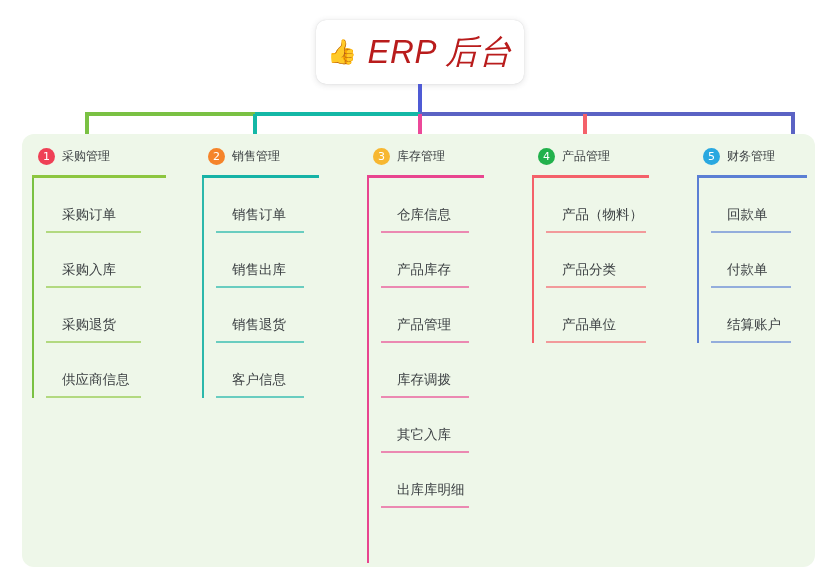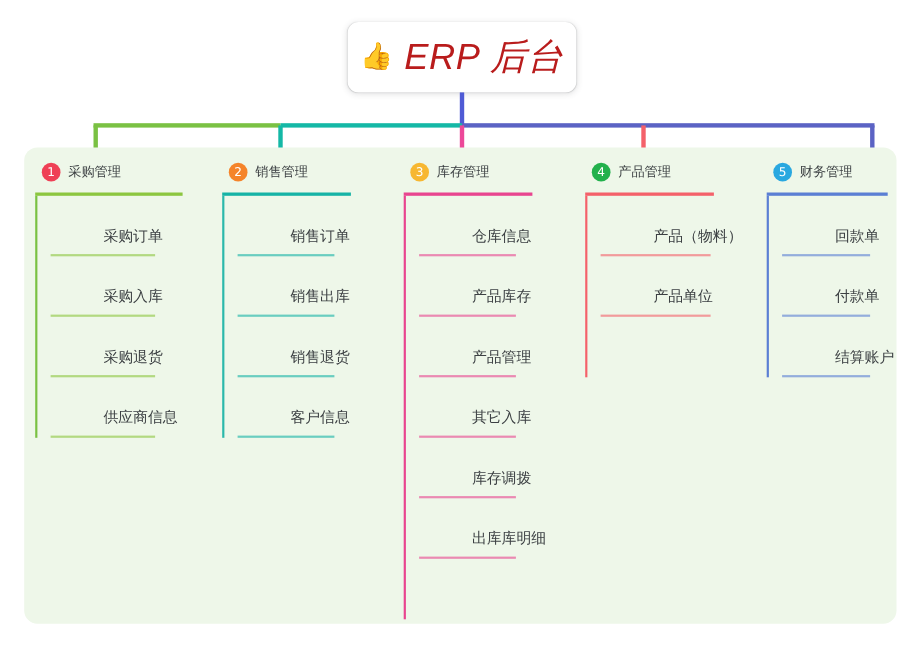--- a/index.html
+++ b/index.html
@@ -137,21 +137,20 @@
     height: 55px;
     box-sizing: border-box;
   }
   .item-label {
     position: absolute;
     left: 16px;
     bottom: 9px;
     font-size: 13.5px;
     color: #3c4043;
     white-space: nowrap;
-    margin-left: 32px;
   }
   .item-rule {
     position: absolute;
     left: 0;
     bottom: 0;
     height: 2px;
   }
 </style>
 </head>
 <body>
@@ -244,25 +243,25 @@
         </div>
         <div class="item">
           <span class="item-label">产品库存</span>
           <div class="item-rule" style="width: 88px; background: rgb(232, 69, 143); opacity: 0.62;"></div>
         </div>
         <div class="item">
           <span class="item-label">产品管理</span>
           <div class="item-rule" style="width: 88px; background: rgb(232, 69, 143); opacity: 0.62;"></div>
         </div>
         <div class="item">
+          <span class="item-label">库存调拨</span>
+          <div class="item-rule" style="width: 88px; background: rgb(232, 69, 143); opacity: 0.62;"></div>
+        </div>
+        <div class="item">
           <span class="item-label">其它入库</span>
-          <div class="item-rule" style="width: 88px; background: rgb(232, 69, 143); opacity: 0.62;"></div>
-        </div>
-        <div class="item">
-          <span class="item-label">库存调拨</span>
           <div class="item-rule" style="width: 88px; background: rgb(232, 69, 143); opacity: 0.62;"></div>
         </div>
         <div class="item">
           <span class="item-label">出库库明细</span>
           <div class="item-rule" style="width: 88px; background: rgb(232, 69, 143); opacity: 0.62;"></div>
         </div>
       </div>
     </div>
     <div class="column" style="width: 165px;">
       <div class="col-head">
@@ -270,20 +269,24 @@
         <span class="col-title">产品管理</span>
       </div>
       <div class="col-rule" style="width: 117px; background: rgb(244, 97, 106);"></div>
       <div class="items">
         <div class="spine" style="background: rgb(244, 97, 106); height: 165px;"></div>
         <div class="item">
           <span class="item-label">产品（物料）</span>
           <div class="item-rule" style="width: 100px; background: rgb(244, 97, 106); opacity: 0.62;"></div>
         </div>
         <div class="item">
+          <span class="item-label">产品分类</span>
+          <div class="item-rule" style="width: 100px; background: rgb(244, 97, 106); opacity: 0.62;"></div>
+        </div>
+        <div class="item">
           <span class="item-label">产品单位</span>
           <div class="item-rule" style="width: 100px; background: rgb(244, 97, 106); opacity: 0.62;"></div>
         </div>
       </div>
     </div>
     <div class="column" style="width: 128px;">
       <div class="col-head">
         <span class="badge" style="background: rgb(41, 168, 224);">5</span>
         <span class="col-title">财务管理</span>
       </div>

